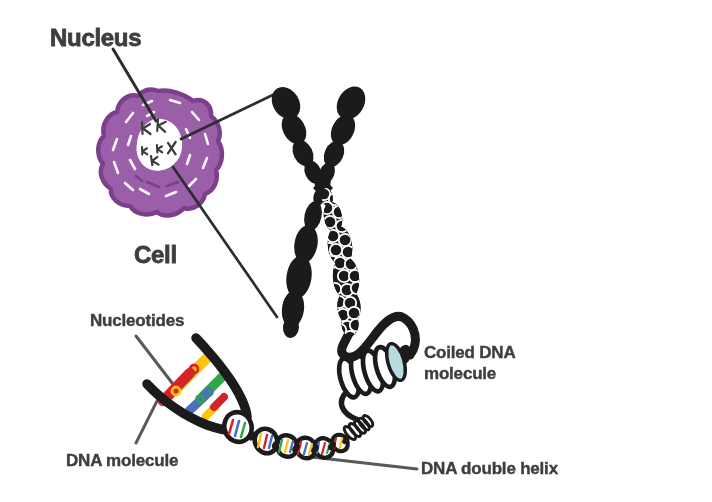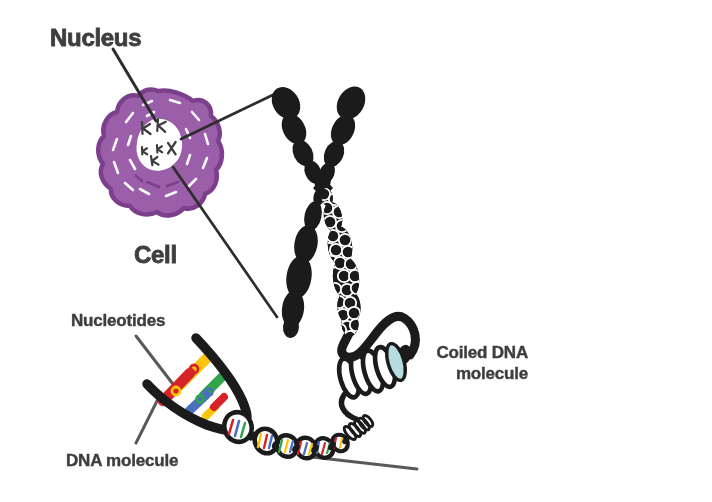--- a/index.html
+++ b/index.html
@@ -4,21 +4,21 @@
 <style>
   html,body{margin:0;padding:0;background:#ffffff;}
   .stage{
     position:relative;width:712px;height:502px;background:#ffffff;overflow:hidden;
     font-family:"Liberation Sans","DejaVu Sans",sans-serif;
   }
   .stage svg{position:absolute;left:0;top:0;}
   .label{position:absolute;color:#3e3e40;white-space:nowrap;font-weight:700;}
   .label.lg{font-size:24px;letter-spacing:-0.3px;-webkit-text-stroke:0.8px #3e3e40;}
   .label.sm{font-size:17px;letter-spacing:-0.2px;-webkit-text-stroke:0.4px #3e3e40;}
-  .label.wrap{white-space:normal;width:104px;text-align:right;line-height:1.22;}
+  .label.wrap{white-space:normal;width:104px;text-align:left;line-height:1.22;}
 </style>
 </head>
 <body>
 
 <div class="stage">
 
 <svg width="712" height="502" viewBox="0 0 712 502">
   <defs>
     <clipPath id="rlegclip">
       <ellipse cx="327" cy="197" rx="5.5" ry="9" transform="rotate(-10 327 197)"></ellipse>
@@ -249,17 +249,18 @@
         <circle cx="356" cy="325" r="6.2"></circle>
             <circle cx="350" cy="337" r="6.2"></circle>
         <circle cx="340" cy="330" r="6.2"></circle>
       </g>
     </g>
   </g>
 </svg>
 
 <div class="label lg" style="left:50px;top:24px">Nucleus</div>
 <div class="label lg" style="left:134px;top:241px">Cell</div>
-<div class="label sm" style="left:71px;top:311px">Nucleotides</div>
+<div class="label sm" style="left:90px;top:311px">Nucleotides</div>
 <div class="label sm" style="left:66px;top:451px">DNA molecule</div>
 <div class="label sm wrap" style="left:424px;top:343px">Coiled DNA molecule</div>
+<div class="label sm" style="left:421px;top:459px">DNA double helix</div>
 
 </div>
 
 </body></html>

